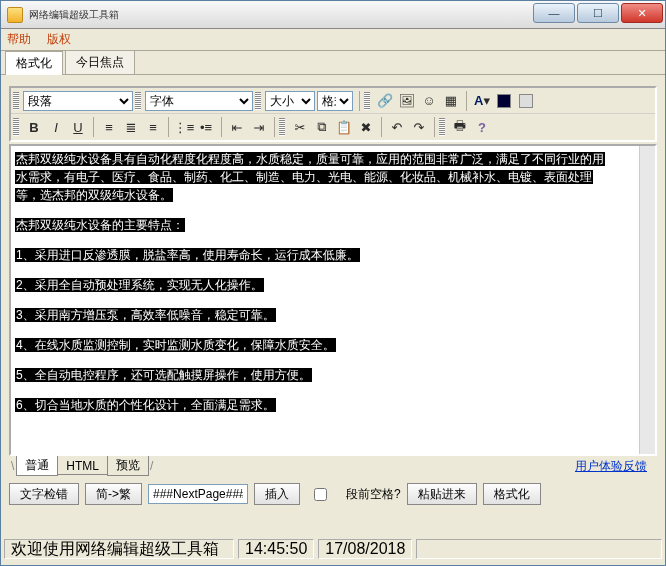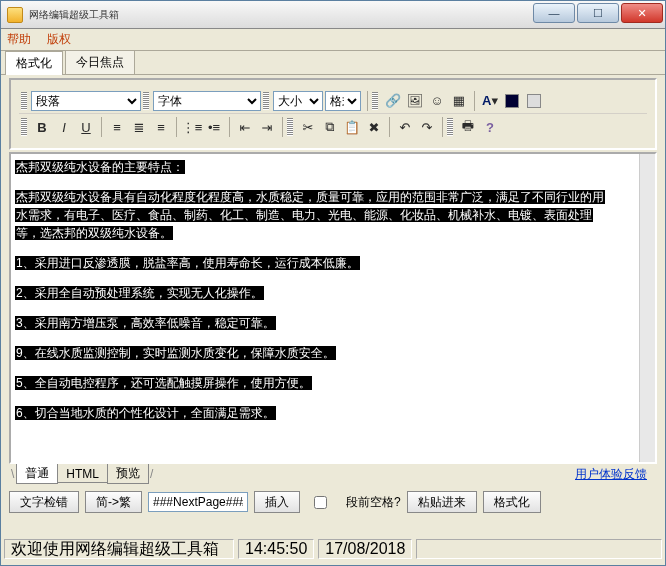--- a/index.html
+++ b/index.html
@@ -67,23 +67,23 @@
     border: 1px solid #aca899;
     border-bottom: none;
     background: #f3f1e7;
     margin-right: 2px;
     font-size: 12px;
     position: relative;
   }
   .tab.active { background: #fff; top: 1px; }
   .toolbar-area {
     border: 2px inset #fff;
-    margin: 3px 8px 0 8px;
-    background: #ece9d8;
-    padding: 8px;
+    margin: 11px 8px 0 8px;
+    background: #ece9d8;
+    padding: 0;
   }
   .toolbar-row {
     display: flex;
     align-items: center;
     height: 26px;
     border-bottom: 1px solid #d4d0c8;
     padding: 0 2px;
   }
   .toolbar-row:last-child { border-bottom: none; }
   .grip {
@@ -269,30 +269,30 @@
       <div class="tbtn">↷</div>
       <div class="sep"></div>
       <div class="grip"></div>
       <div class="tbtn">🖶</div>
       <div class="tbtn" style="color:#7a5fa0;font-weight:bold;">?</div>
     </div>
   </div>
 
   <div class="editor-wrap">
     <div class="editor">
-      <div class="para"><span class="hl">杰邦双级纯水设备的主要特点：</span></div>
       <div class="para">
         <span class="hl">杰邦双级纯水设备具有自动化程度化程度高，水质稳定，质量可靠，应用的范围非常广泛，满足了不同行业的用</span><br>
         <span class="hl">水需求，有电子、医疗、食品、制药、化工、制造、电力、光电、能源、化妆品、机械补水、电镀、表面处理</span><br>
         <span class="hl">等，选杰邦的双级纯水设备。</span>
       </div>
+      <div class="para"><span class="hl">杰邦双级纯水设备的主要特点：</span></div>
       <div class="para"><span class="hl">1、采用进口反渗透膜，脱盐率高，使用寿命长，运行成本低廉。</span></div>
       <div class="para"><span class="hl">2、采用全自动预处理系统，实现无人化操作。</span></div>
       <div class="para"><span class="hl">3、采用南方增压泵，高效率低噪音，稳定可靠。</span></div>
-      <div class="para"><span class="hl">9、在线水质监测控制，实时监测水质变化，保障水质安全。</span></div>
+      <div class="para"><span class="hl">4、在线水质监测控制，实时监测水质变化，保障水质安全。</span></div>
       <div class="para"><span class="hl">5、全自动电控程序，还可选配触摸屏操作，使用方便。</span></div>
       <div class="para"><span class="hl">6、切合当地水质的个性化设计，全面满足需求。</span></div>
     </div>
     <div class="vscroll"></div>
   </div>
 
   <div class="lower-tabs">
     <span class="slash">\</span>
     <div class="ltab active">普通</div>
     <div class="ltab">HTML</div>

